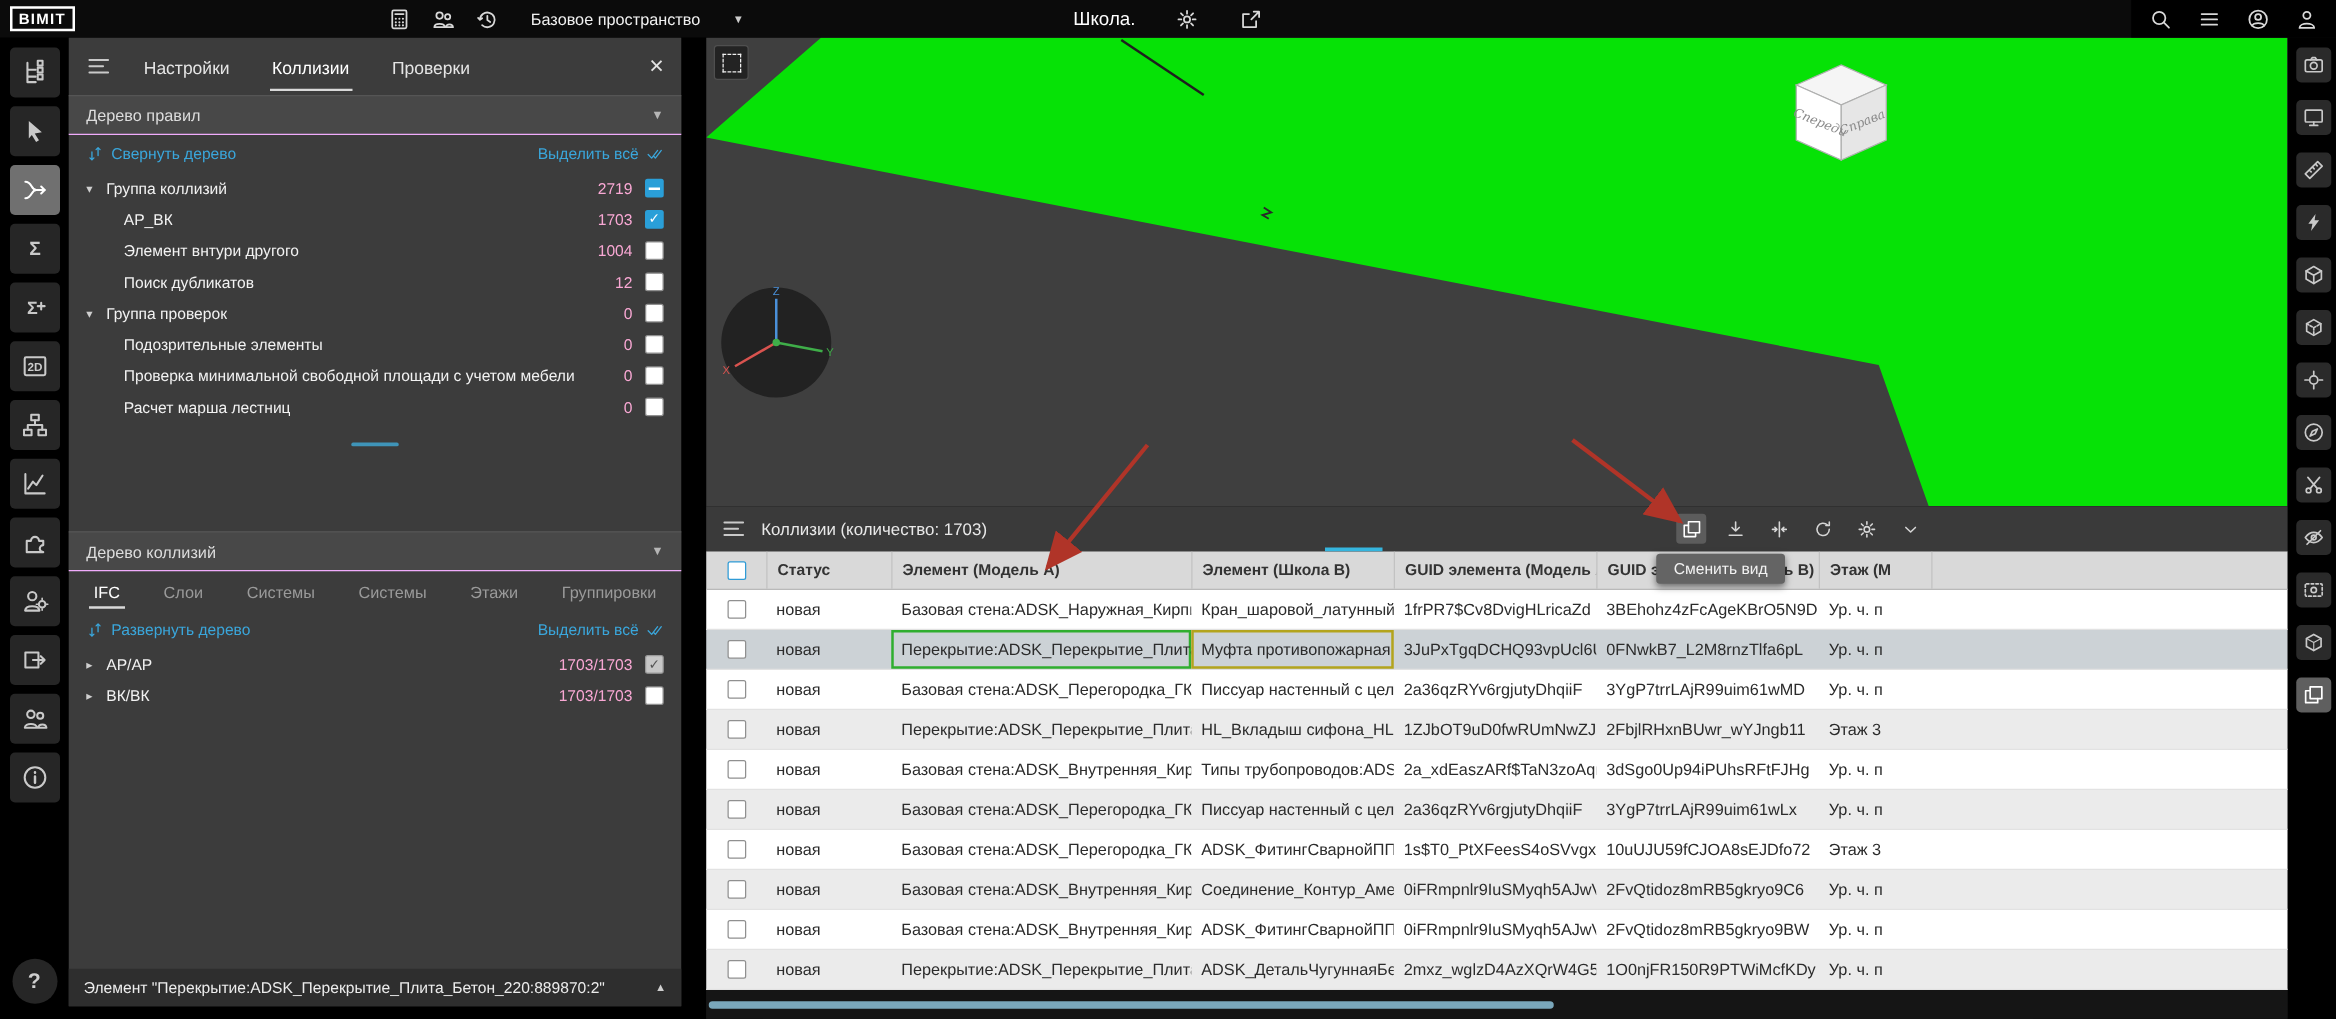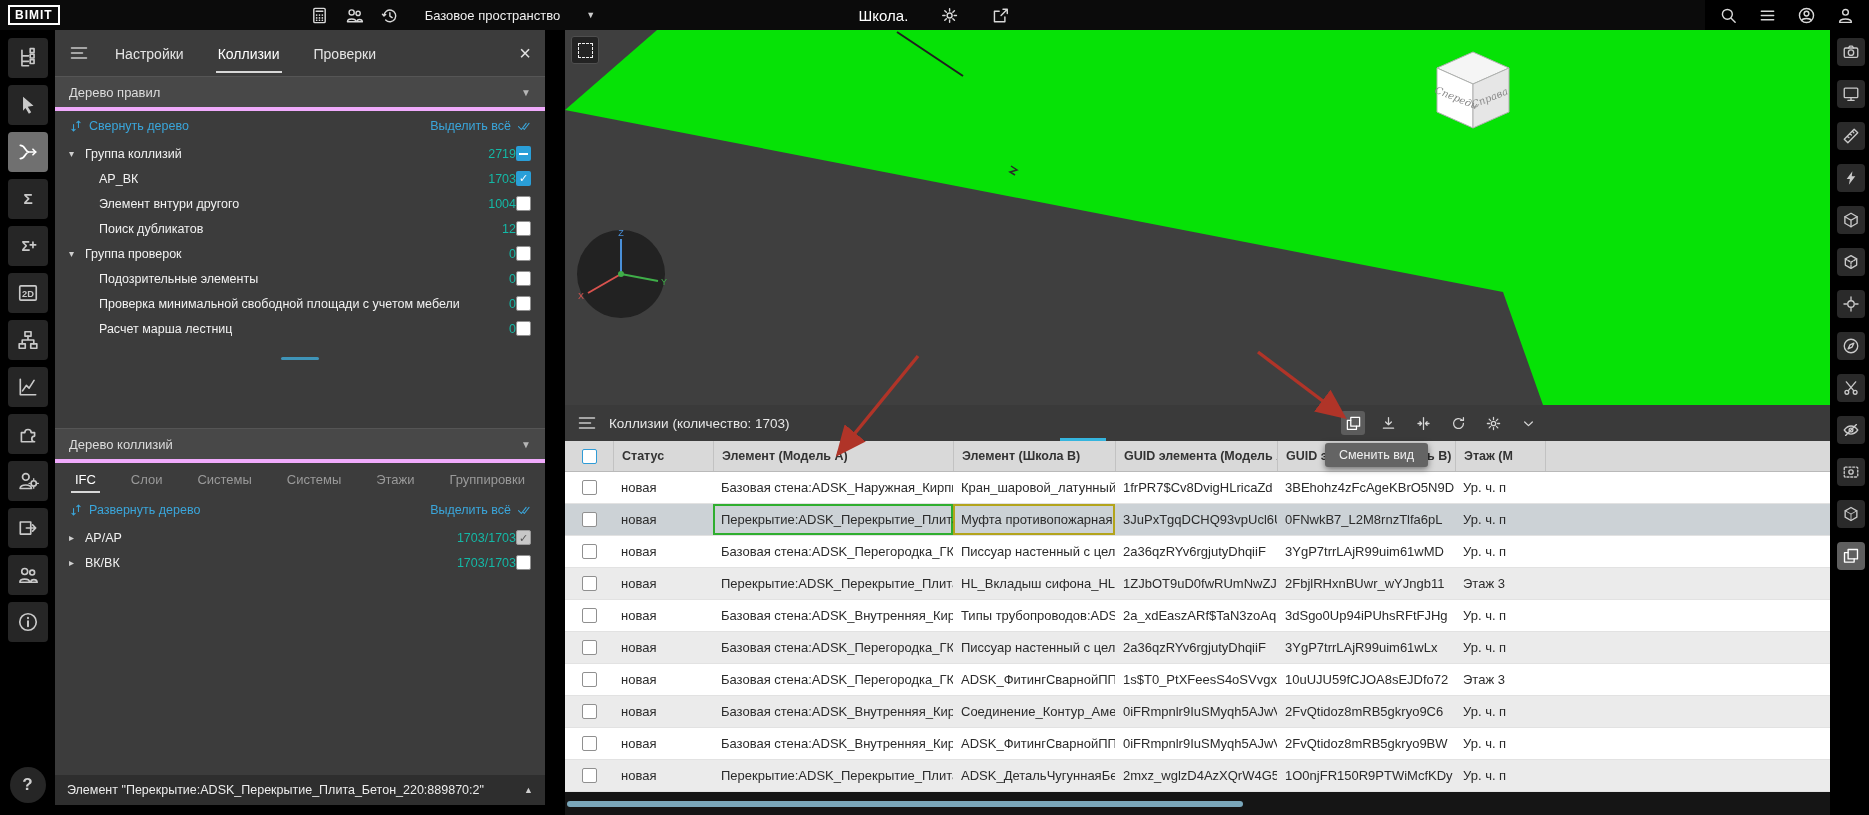--- a/index.html
+++ b/index.html
@@ -33,33 +33,33 @@
   #left-panel{position:absolute;left:55px;top:30px;width:490px;height:775px;background:#3c3c3c;
               display:flex;flex-direction:column;box-sizing:border-box}
   .panel-tabs-bar{height:46px;flex:none;display:flex;align-items:center;padding:0 14px}
   .menu-ic{width:20px;height:20px;color:#c9c9c9;cursor:pointer}
   .menu-ic svg{width:20px;height:20px}
   #panel-tabs{display:flex;gap:30px;margin-left:24px}
   .ptab{font-size:14px;color:#e5e5e5;cursor:pointer;padding:13px 2px 11px}
   .ptab.active{color:#fff;box-shadow:inset 0 -2px 0 #d8d8d8}
   .close-x{margin-left:auto;color:#e2e2e2;font-size:20px;line-height:20px;cursor:pointer}
   .sec-header{height:30px;flex:none;background:#484848;display:flex;align-items:center;padding:0 14px;
-              font-size:13px;color:#dcdcdc;border-top:1px solid #555;border-bottom:4px solid #f0abfc;cursor:pointer}
+              font-size:13px;color:#dcdcdc;border-top:1px solid #555;border-bottom:1px solid #f0abfc;cursor:pointer}
   .sec-header .chev{margin-left:auto;color:#b5b5b5;font-size:10px}
   .links-row{height:30px;flex:none;display:flex;align-items:center;padding:0 14px;font-size:12.5px}
   .blue-link{color:#3aa6db;display:flex;align-items:center;gap:6px;cursor:pointer}
   .blue-link .lk-ic{width:14px;height:14px}
   .blue-link .lk-ic svg{width:14px;height:14px}
   .links-row .right{margin-left:auto}
   .tree{flex:none}
   .tree-row{height:25px;display:flex;align-items:center;padding:0 14px;font-size:12.5px;color:#f2f2f2;cursor:default}
   .tree-row .exp{width:14px;flex:none;color:#cfcfcf;font-size:10px}
   .tree-row .lbl{margin-left:2px;white-space:nowrap;overflow:hidden}
   .tree-row .lbl.indent{margin-left:16px}
-  .tree-row .count{margin-left:auto;color:#14b8a6;flex:none;font-size:12.5px}
+  .tree-row .count{margin-left:auto;color:#f9a8d4;flex:none;padding-right:10px;font-size:12.5px}
   .cb{width:15px;height:15px;border-radius:2px;flex:none;position:relative;cursor:pointer;box-sizing:border-box}
   .cb.unchecked{background:#fff;border:1px solid #909090}
   .cb.unchecked.hdr{border-color:#2f9bd6}
   .cb.checked{background:#2a9fd8}
   .cb.checked::after{content:"✓";position:absolute;left:0;top:0;right:0;bottom:0;color:#fff;font-size:11px;line-height:15px;text-align:center}
   .cb.indeterminate{background:#2a9fd8}
   .cb.indeterminate::after{content:"";position:absolute;left:3px;top:6.5px;width:9px;height:2px;background:#fff}
   .cb.checked-dim{background:#c7c7c7;border:1px solid #9a9a9a}
   .cb.checked-dim::after{content:"✓";position:absolute;left:0;top:0;right:0;bottom:0;color:#555;font-size:11px;line-height:14px;text-align:center}
   .blue-dash{width:38px;height:3px;background:#3f94b8;border-radius:2px;margin:16px auto 0;flex:none;cursor:pointer}

